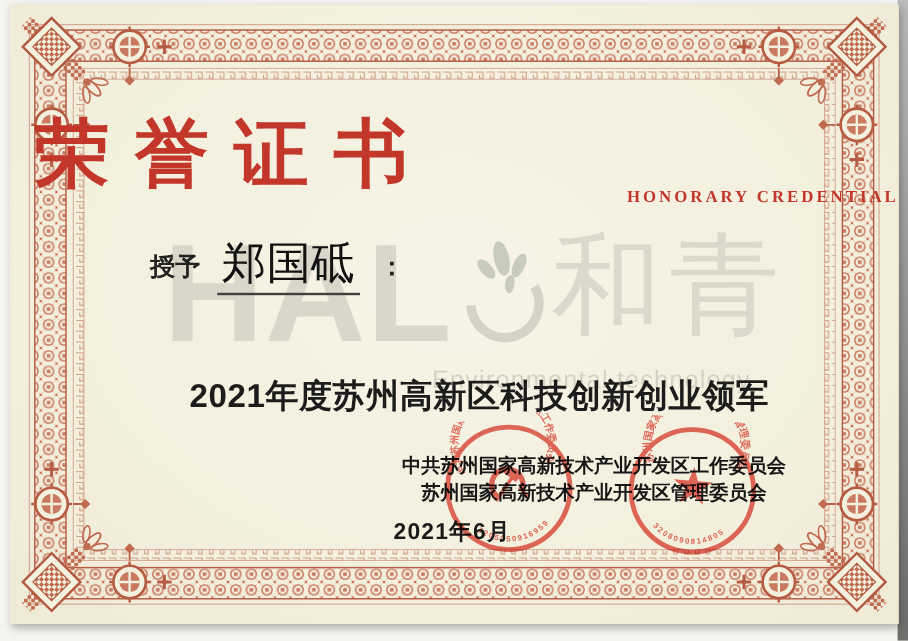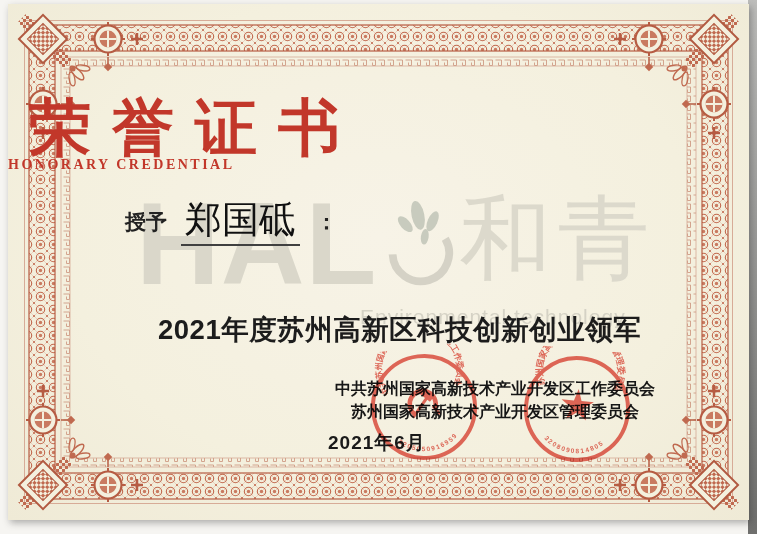--- a/index.html
+++ b/index.html
@@ -28,21 +28,21 @@
   .wm-cjk { font-size:92px; line-height:0.9; font-weight:400; color:#dcd9cc; letter-spacing:6px; margin-bottom:2px; }
   .wm-tagline { position:absolute; left:352px; top:301px; z-index:2; font-size:21px;
     color:#d5d2c5; letter-spacing:1px; pointer-events:none; }
 
   
   .content { position:absolute; inset:0; z-index:3; }
 
   .cert-title { position:absolute; left:0; top:82px; width:100%; text-align:left;
     font-family:"Liberation Serif","DejaVu Serif",serif;
     font-size:62px; font-weight:600; letter-spacing:21px; text-indent:21px; color:#c2372a; }
-  .cert-subtitle { position:absolute; left:0; top:153px; width:100%; text-align:left;
+  .cert-subtitle { position:absolute; left:0; top:153px; width:100%; text-align:right;
     font-family:"Liberation Serif","DejaVu Serif",serif;
     font-size:14px; font-weight:700; letter-spacing:2.5px; color:#c2372a; }
 
   .award-row { position:absolute; left:117px; top:197px; display:flex; align-items:center; }
   .award-label { font-size:21px; font-weight:600; color:#222; padding-bottom:3px; }
   .recipient { min-width:116px; margin-left:14px; text-align:center; font-size:37px; font-weight:400;
     color:#111; border-bottom:2px solid #404040; padding:0 4px 4px; line-height:1.05; }
   .award-colon { font-size:21px; font-weight:700; color:#222; margin-left:16px; padding-bottom:3px; }
 
   .body-text { position:absolute; left:78px; top:257px; width:596px;

